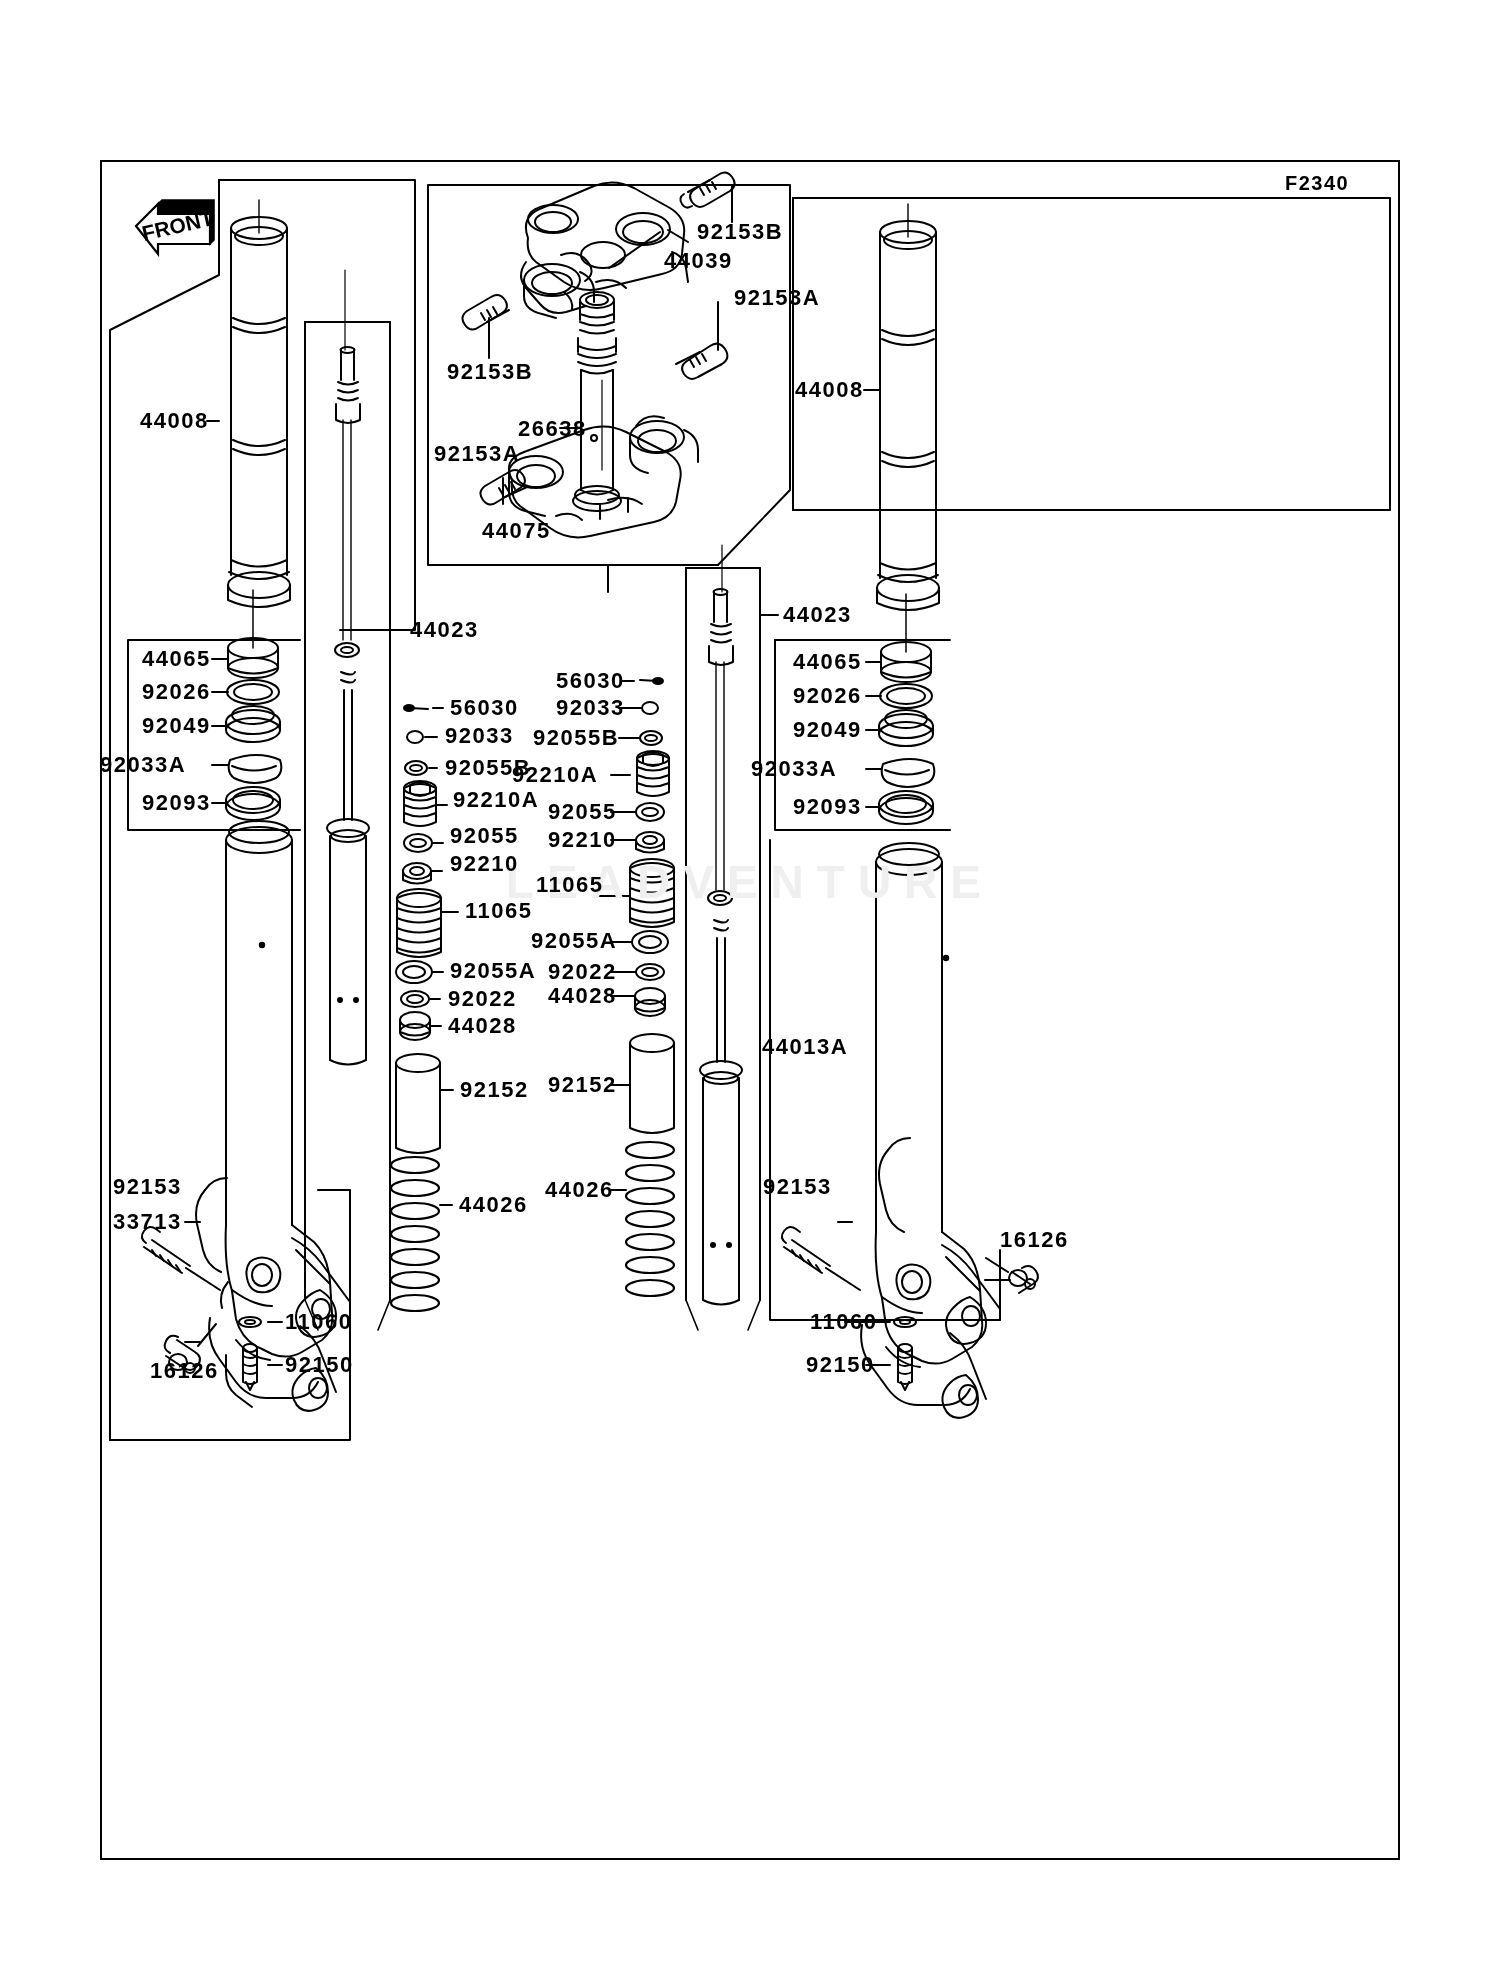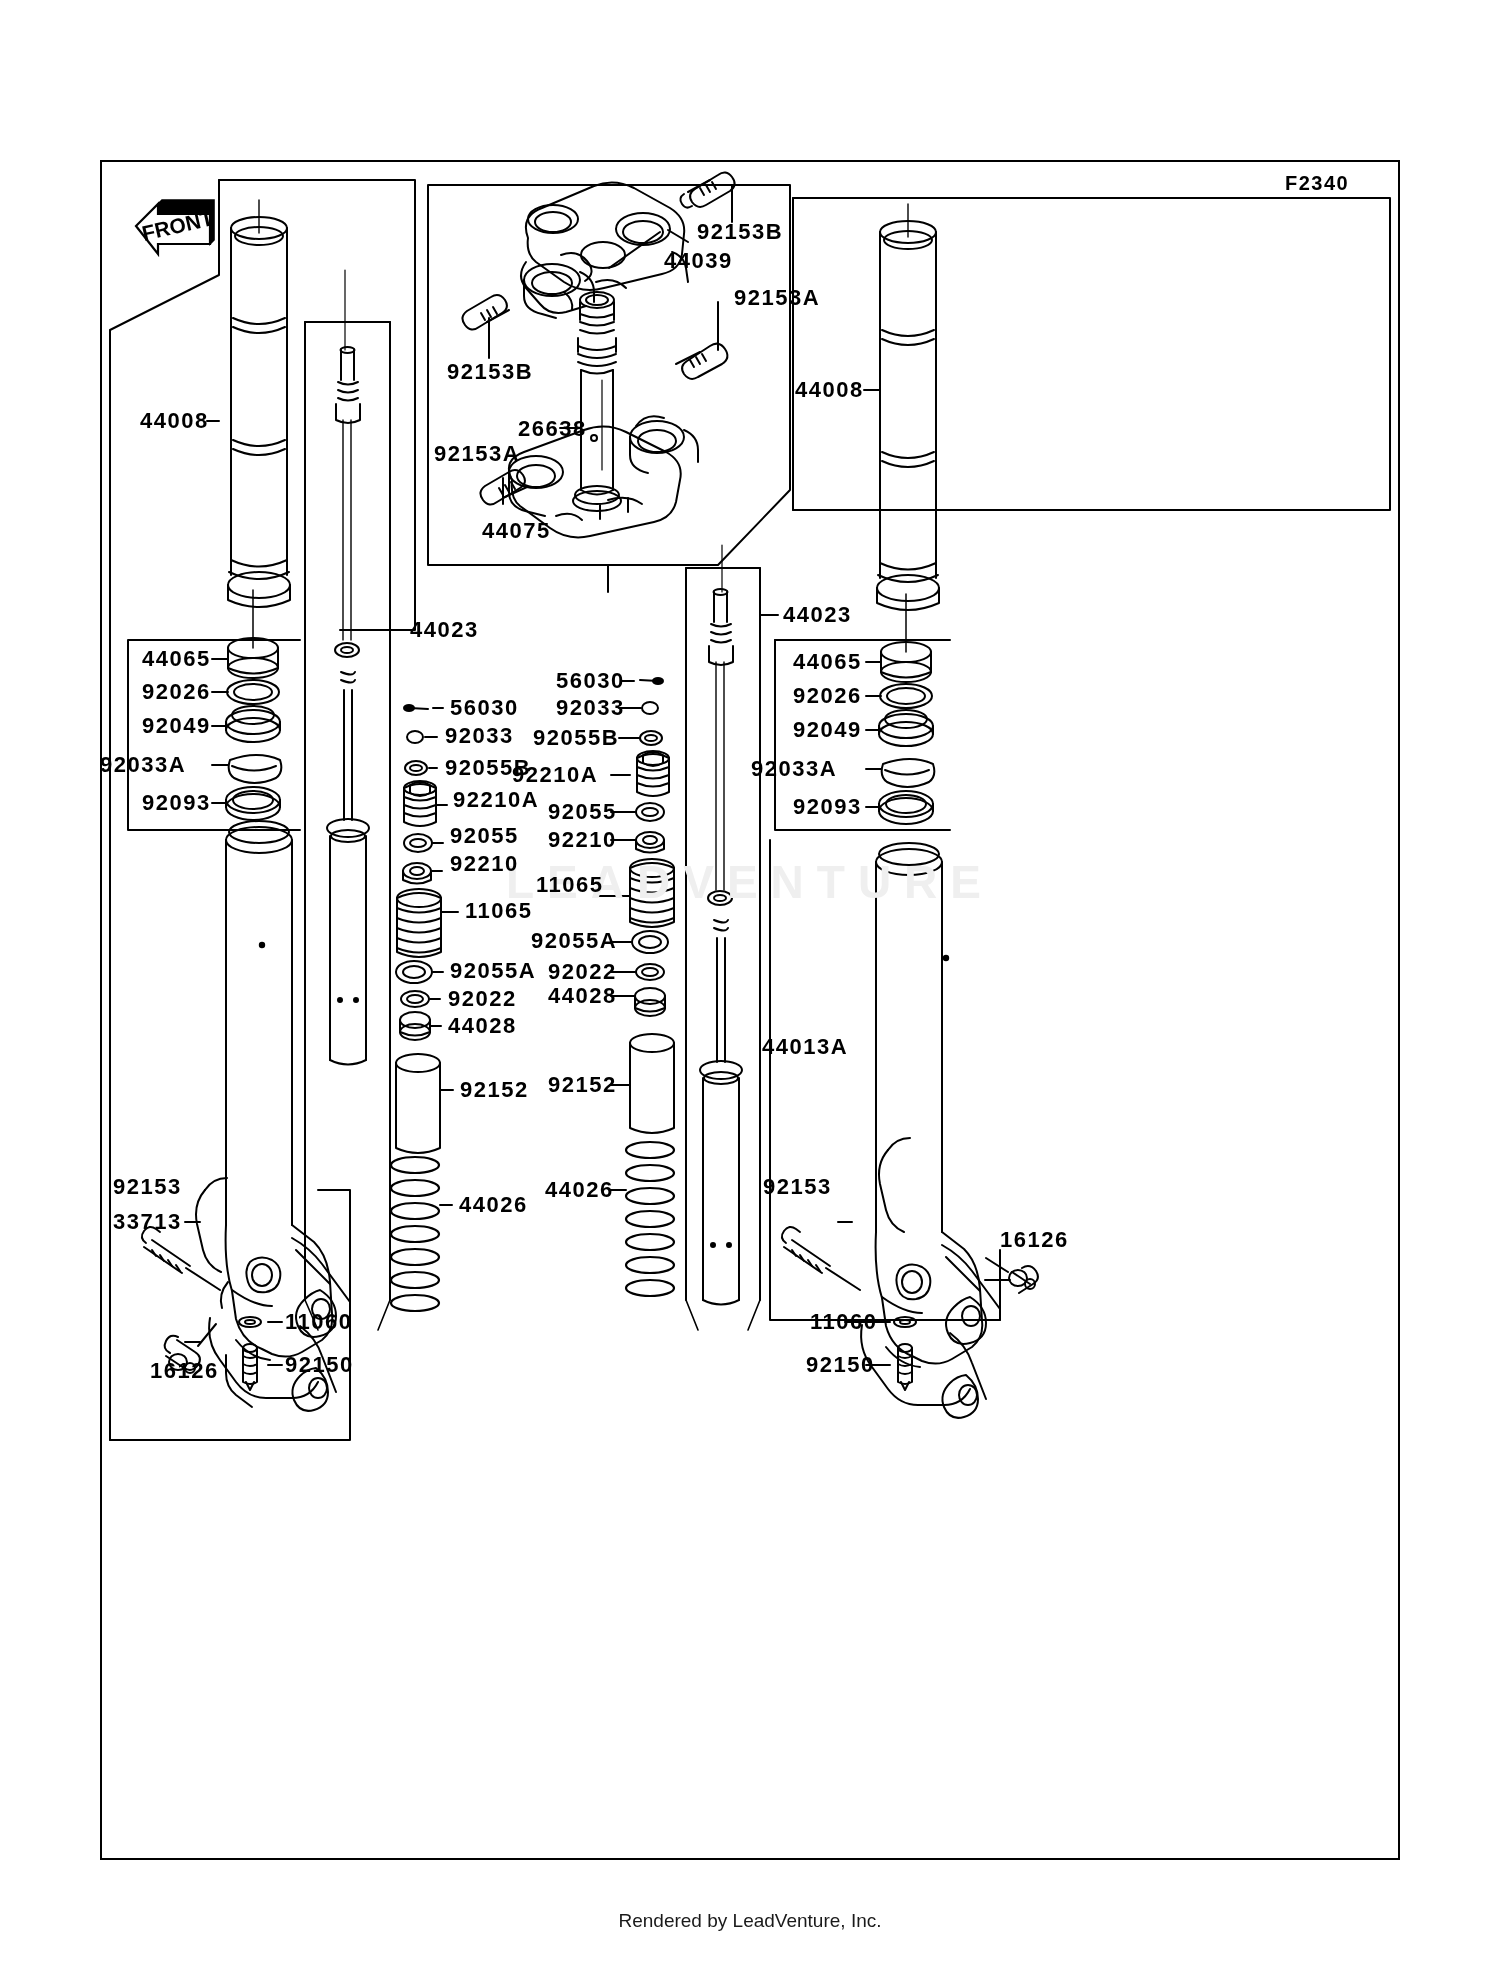--- a/index.html
+++ b/index.html
@@ -627,15 +627,14 @@
   <div class="lbl" style="left:512px; top:764px;">92210A</div>
   <div class="lbl" style="left:548px; top:801px;">92055</div>
   <div class="lbl" style="left:548px; top:829px;">92210</div>
   <div class="lbl" style="left:536px; top:874px;">11065</div>
   <div class="lbl" style="left:531px; top:930px;">92055A</div>
   <div class="lbl" style="left:548px; top:961px;">92022</div>
   <div class="lbl" style="left:548px; top:985px;">44028</div>
   <div class="lbl" style="left:548px; top:1074px;">92152</div>
   <div class="lbl" style="left:545px; top:1179px;">44026</div>
 
-  <div class="footer">Rendered by LeadVenture, Inc.</div>
 
 </div>
 
 </body></html>

